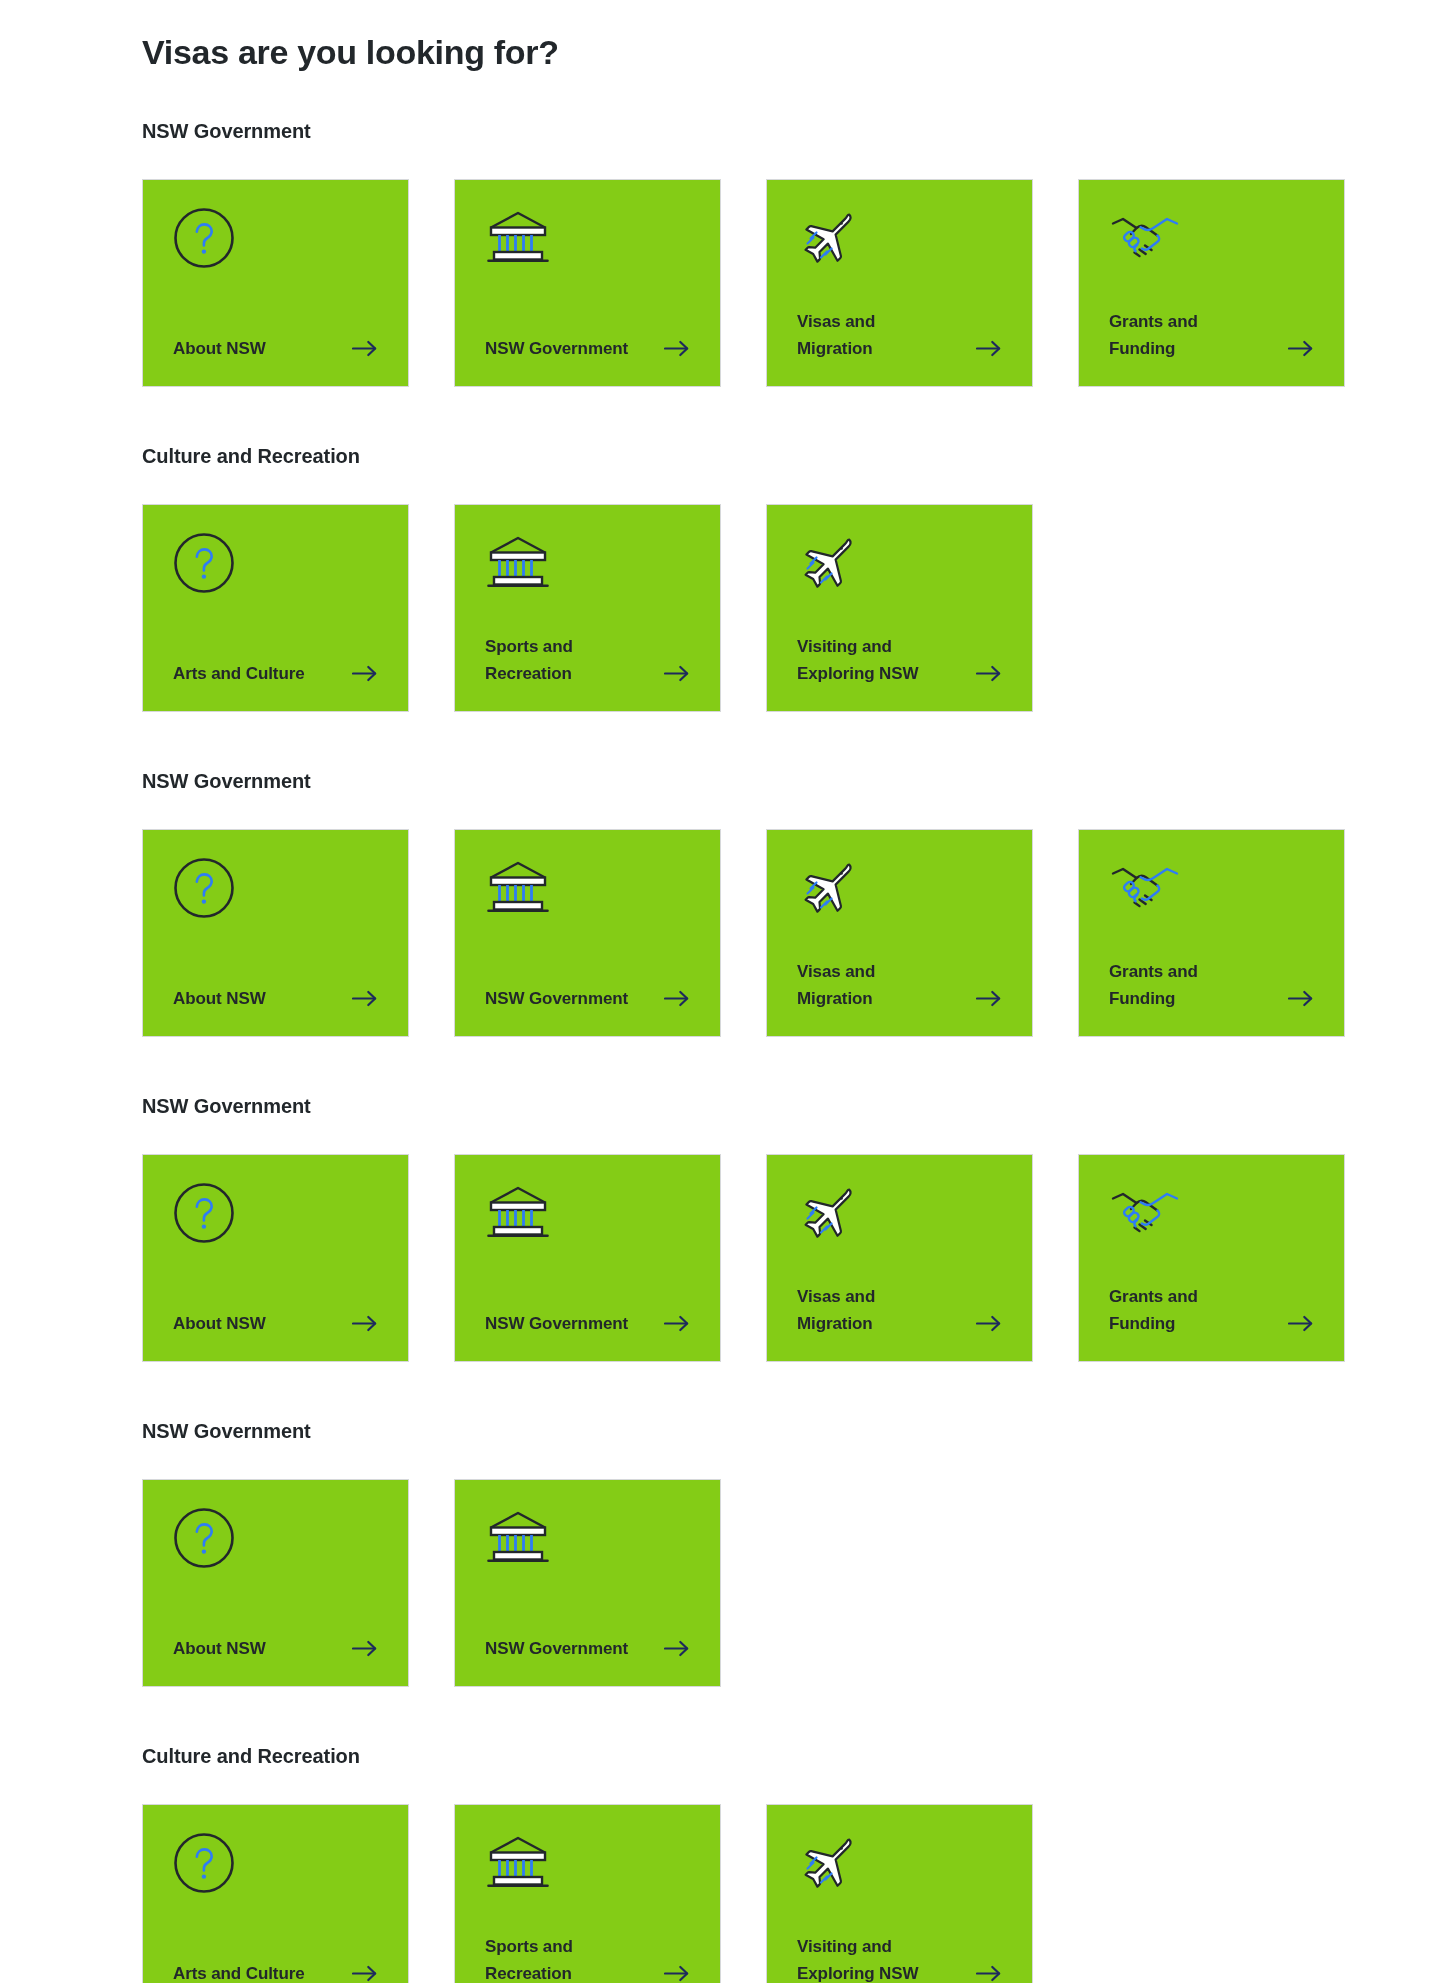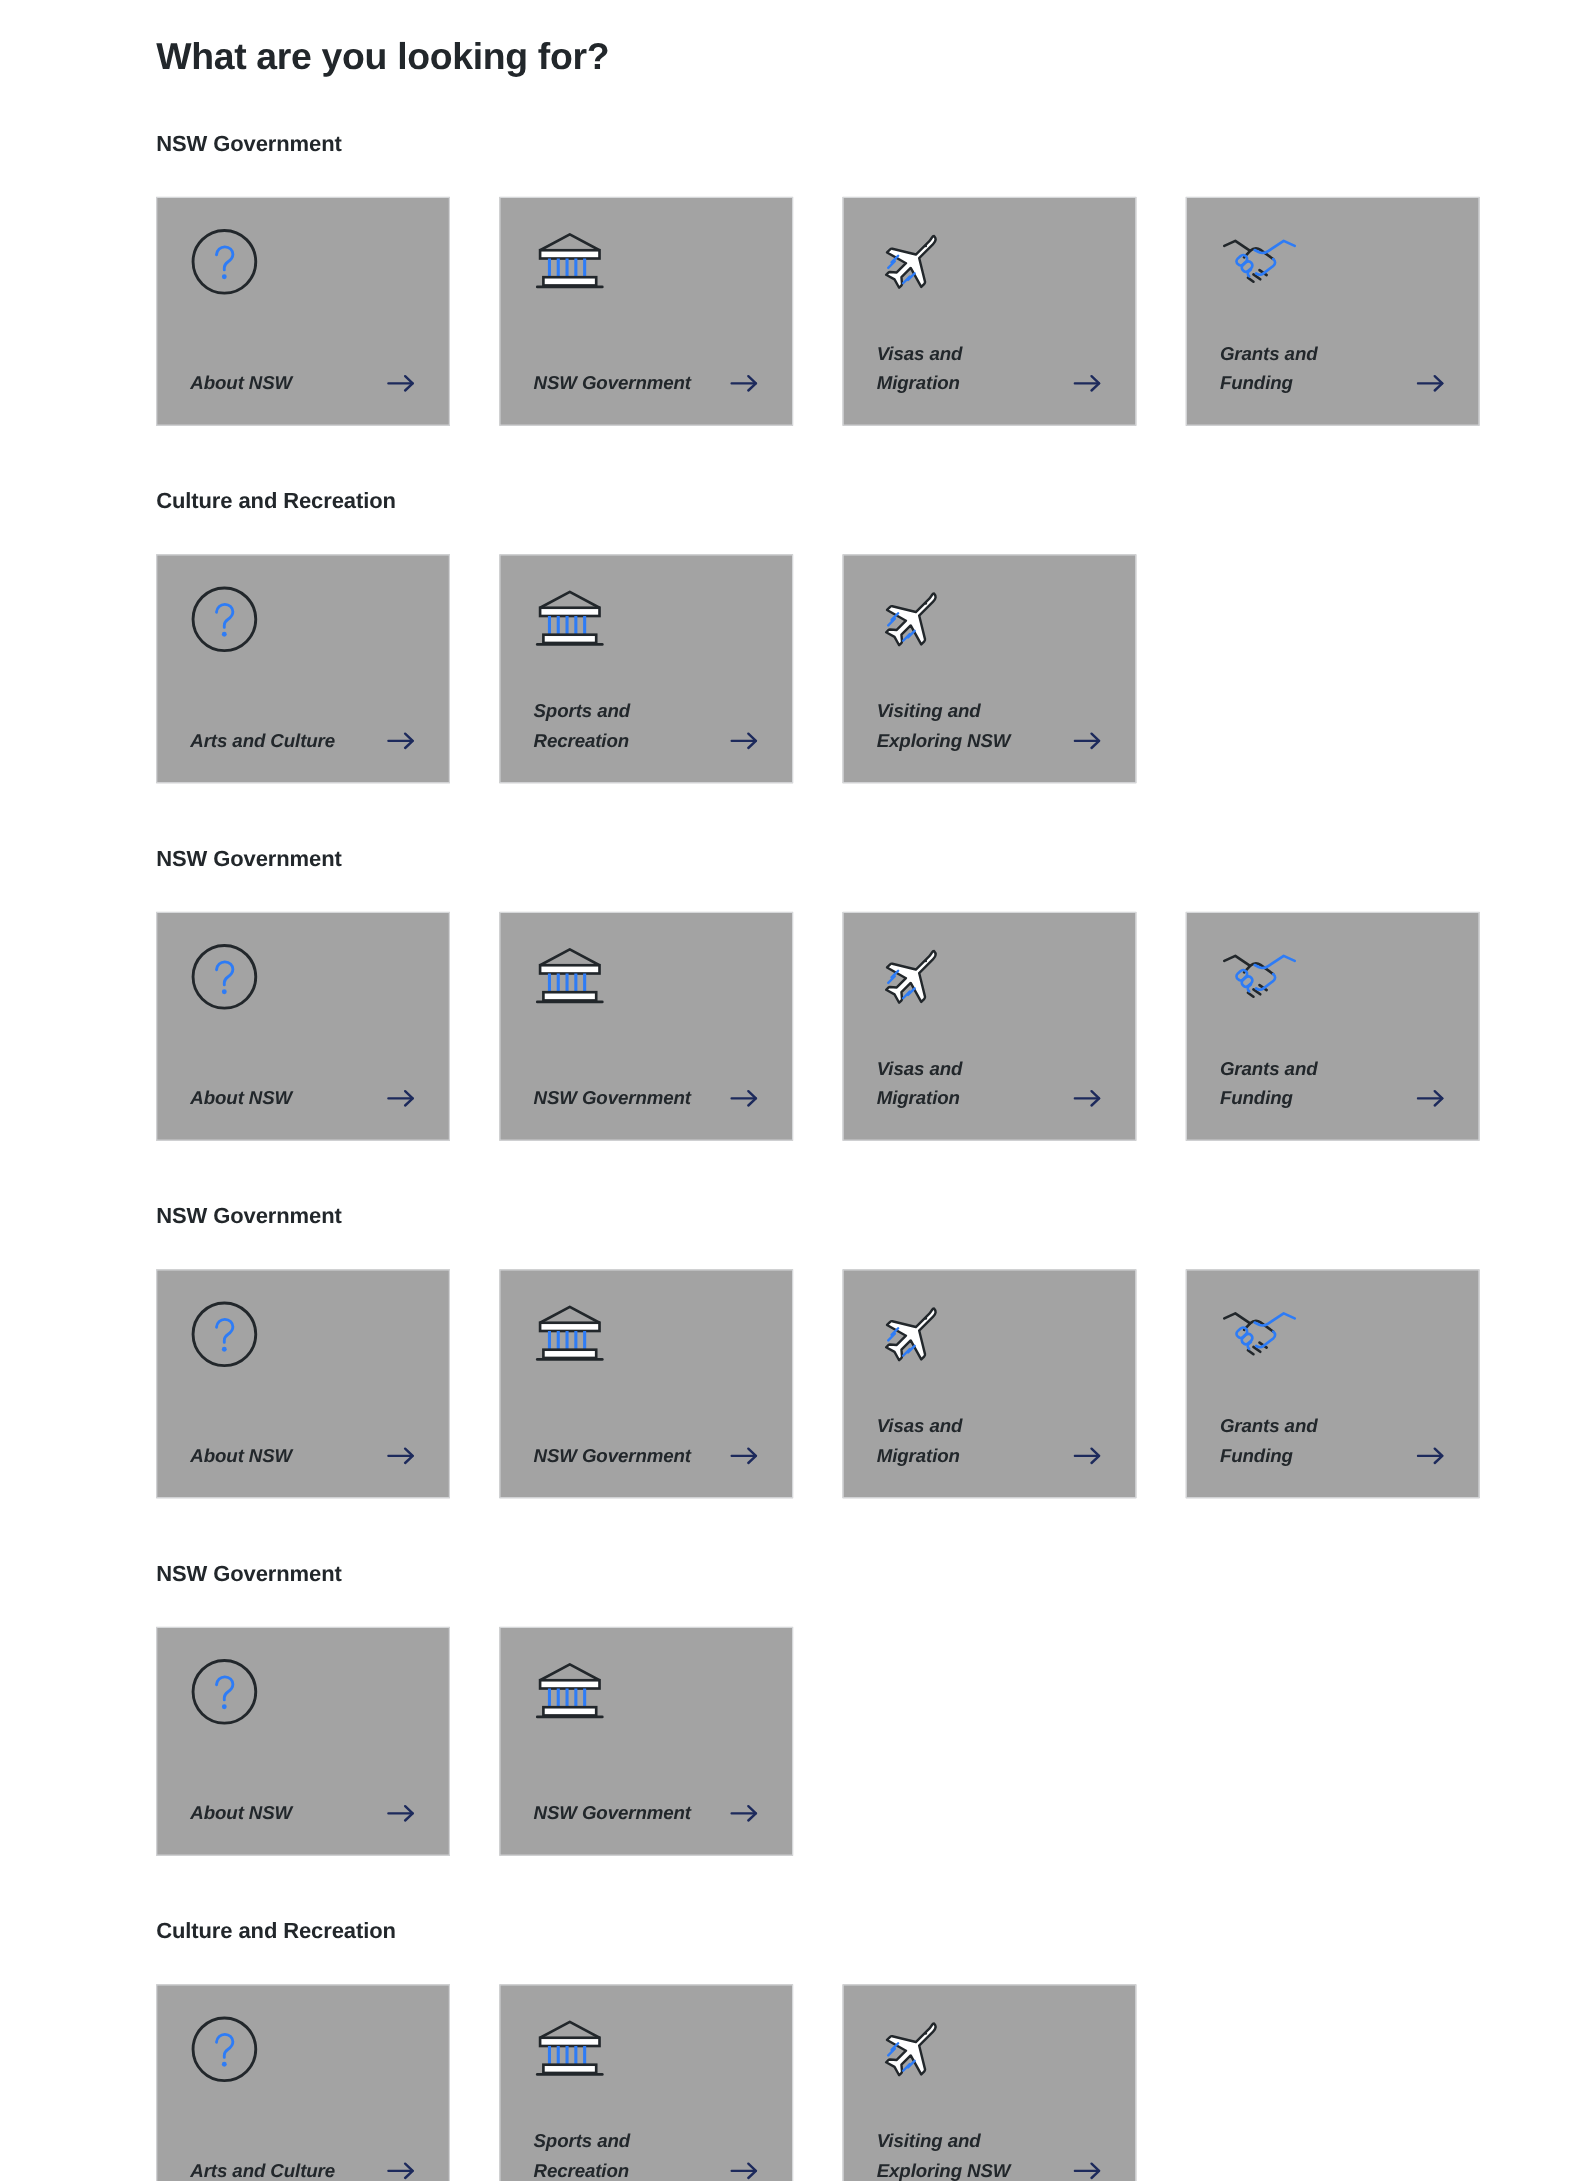--- a/index.html
+++ b/index.html
@@ -45,29 +45,28 @@
   .card-grid {
     display: grid;
     grid-template-columns: repeat(4, 267px);
     column-gap: 45px;
     row-gap: 45px;
     margin-bottom: 55px;
   }
 
   .card {
     border: 1px solid #d6d8da;
-    background: #a3a3a3;
+    background: #84cc16;
     height: 208px;
     padding: 27px 30px 24px 30px;
     display: flex;
     flex-direction: column;
     justify-content: space-between;
     text-decoration: none;
     cursor: pointer;
-    font-style: italic;
   }
 
   .card-icon {
     height: 76px;
     display: flex;
     align-items: flex-start;
   }
 
   .card-icon svg { display: block; }
 
@@ -99,21 +98,21 @@
   .card-arrow svg { display: block; }
 
   
   .card-grid.cols-3 { grid-template-columns: repeat(4, 267px); }
   .card-grid.cols-2 { grid-template-columns: repeat(4, 267px); }
 </style>
 </head>
 <body>
 
 <div class="page">
-  <h1 class="page-title">What are you looking for?</h1>
+  <h1 class="page-title">Visas are you looking for?</h1>
   <div id="sections-host">
       <section class="section">
         <h2 class="section-heading">NSW Government</h2>
         <div class="card-grid cols-4">
           <a class="card">
             <div class="card-icon">
               <svg width="62" height="62" viewBox="0 0 62 62" fill="none">
                 <circle cx="31" cy="31" r="28.5" stroke="#22272b" stroke-width="2.6"></circle>
                 <path d="M23.8 24.6c0.4-4.2 3.6-7.2 7.6-7.2 4.2 0 7.3 2.9 7.3 6.8 0 3.3-1.8 5.1-4.6 7-2.4 1.6-3.2 2.8-3.2 5.3v1.9" stroke="#2e7cf6" stroke-width="2.6" stroke-linecap="round" fill="none"></path>
                 <circle cx="30.9" cy="44.6" r="2.2" fill="#2e7cf6"></circle>

